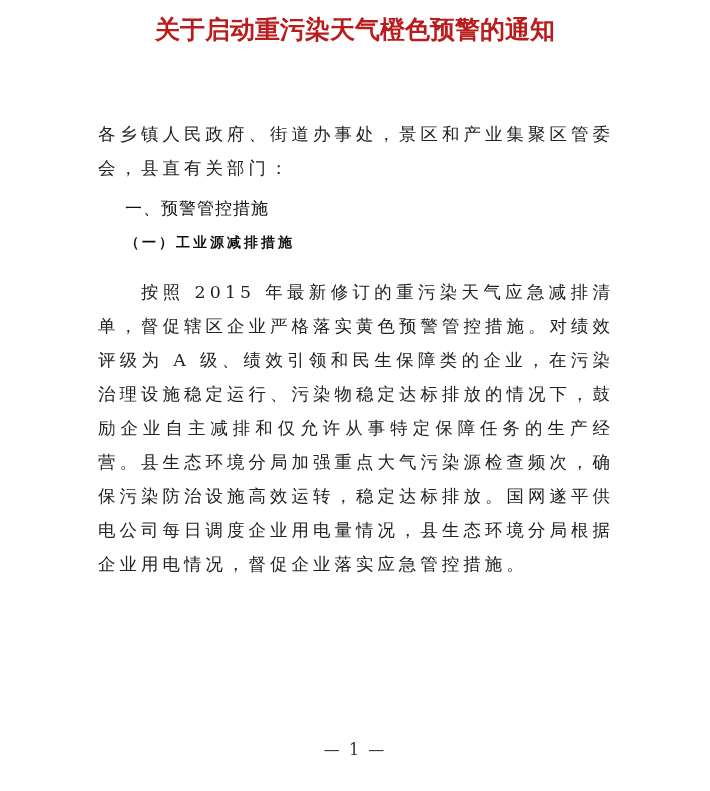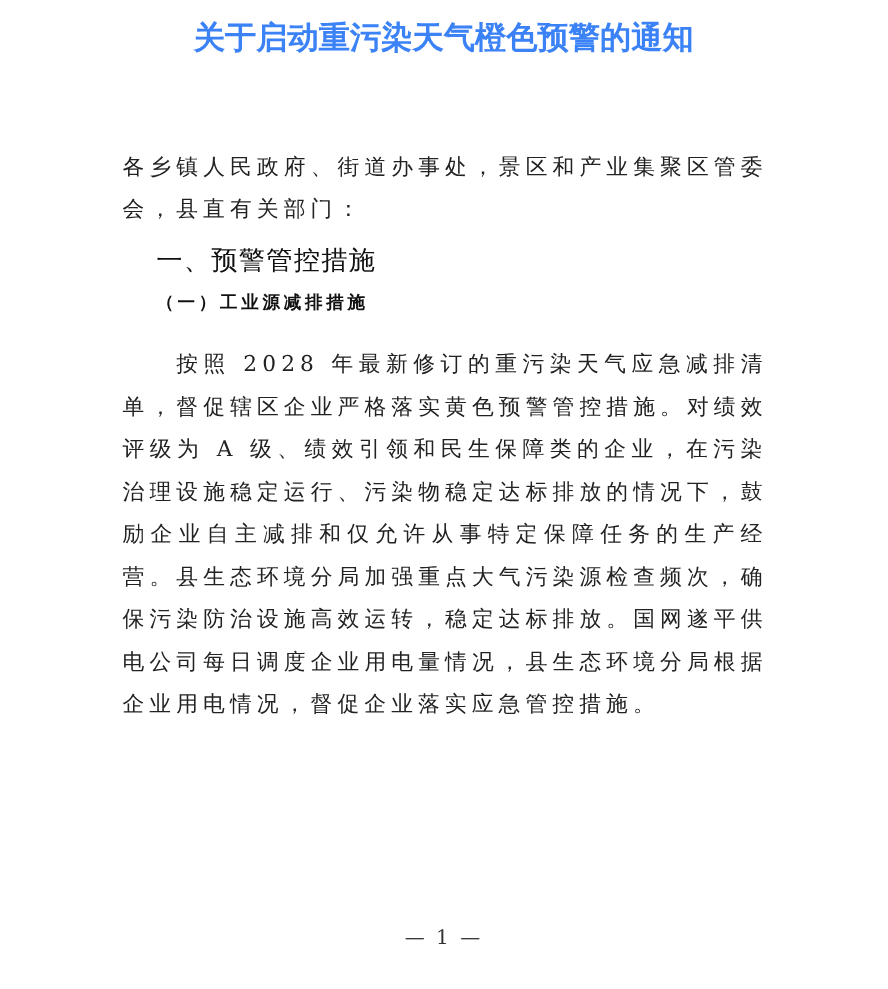--- a/index.html
+++ b/index.html
@@ -25,21 +25,21 @@
     .title {
       position: absolute;
       top: 14px;
       left: 0;
       width: 710px;
       text-align: center;
       font-family: "DejaVu Serif", "Liberation Serif", serif;
       font-weight: bold;
       font-size: 25px;
       letter-spacing: 0px;
-      color: #3b82f6;
+      color: #b91c1c;
       line-height: 32px;
     }
     .body-text {
       position: absolute;
       left: 82px;
       top: 101px;
       width: 548px;
       font-size: 17.4px;
       line-height: 34px;
       letter-spacing: 4.1px;
@@ -54,21 +54,21 @@
     .para.indent {
       text-indent: 43px;
     }
     .para.first {
       margin-bottom: 0;
     }
     .heading1 {
       margin: 6px 0 0 0;
       text-indent: 43px;
       font-family: "DejaVu Sans", "Liberation Sans", sans-serif;
-      font-size: 21px;
+      font-size: 17px;
       letter-spacing: 1px;
       color: #111;
     }
     .heading2 {
       margin: 0;
       text-indent: 43px;
       font-family: "DejaVu Sans", "Liberation Sans", sans-serif;
       font-weight: bold;
       font-size: 14px;
       letter-spacing: 3px;
@@ -88,17 +88,17 @@
 </head>
 <body>
 
 <div class="page">
   <div class="title">关于启动重污染天气橙色预警的通知</div>
 
   <div class="body-text">
     <p class="para first">各乡镇人民政府、街道办事处，景区和产业集聚区管委会，县直有关部门：</p>
     <p class="heading1">一、预警管控措施</p>
     <p class="heading2">（一）工业源减排措施</p>
-    <p class="para indent">按照 2028 年最新修订的重污染天气应急减排清单，督促辖区企业严格落实黄色预警管控措施。对绩效评级为 A 级、绩效引领和民生保障类的企业，在污染治理设施稳定运行、污染物稳定达标排放的情况下，鼓励企业自主减排和仅允许从事特定保障任务的生产经营。县生态环境分局加强重点大气污染源检查频次，确保污染防治设施高效运转，稳定达标排放。国网遂平供电公司每日调度企业用电量情况，县生态环境分局根据企业用电情况，督促企业落实应急管控措施。</p>
+    <p class="para indent">按照 2015 年最新修订的重污染天气应急减排清单，督促辖区企业严格落实黄色预警管控措施。对绩效评级为 A 级、绩效引领和民生保障类的企业，在污染治理设施稳定运行、污染物稳定达标排放的情况下，鼓励企业自主减排和仅允许从事特定保障任务的生产经营。县生态环境分局加强重点大气污染源检查频次，确保污染防治设施高效运转，稳定达标排放。国网遂平供电公司每日调度企业用电量情况，县生态环境分局根据企业用电情况，督促企业落实应急管控措施。</p>
   </div>
 
   <div class="page-number">— 1 —</div>
 </div>
 
 </body></html>

